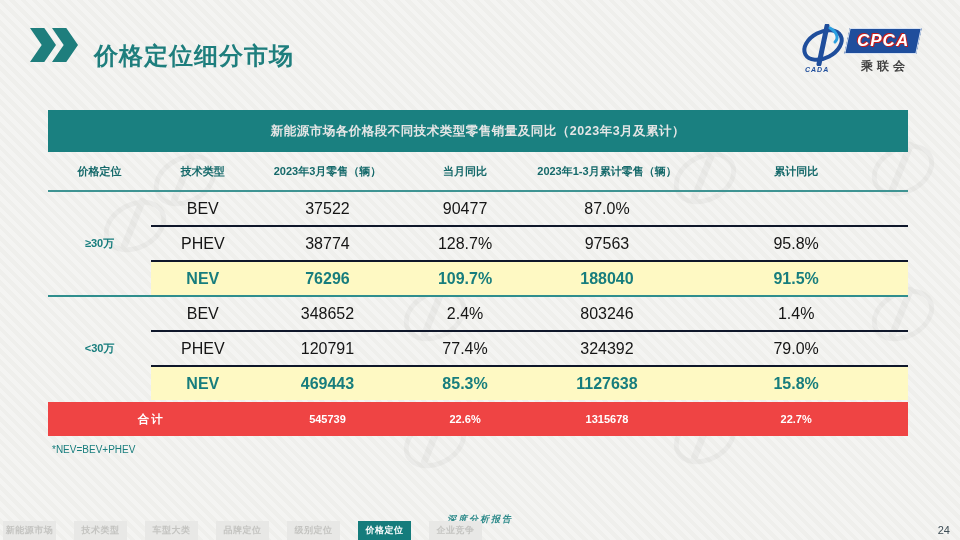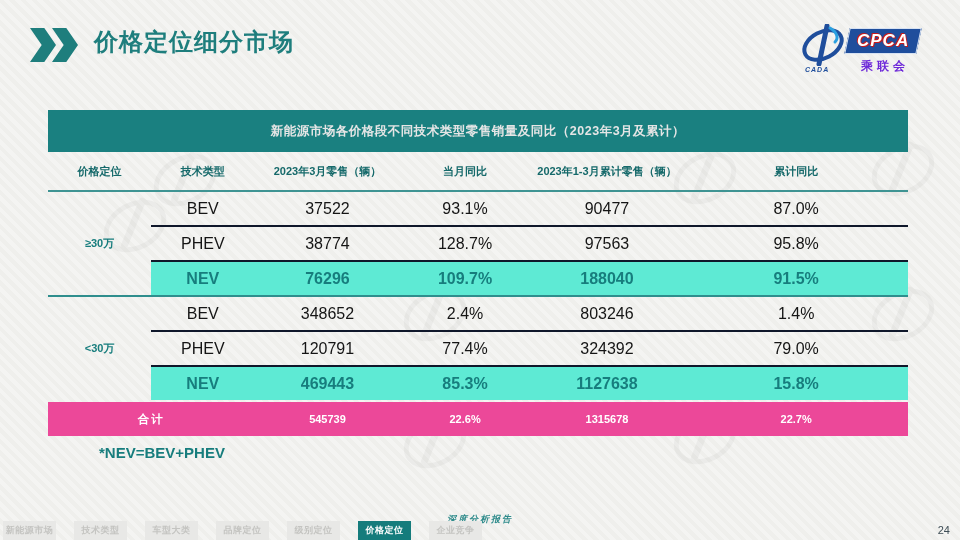--- a/index.html
+++ b/index.html
@@ -11,34 +11,34 @@
   }
   .slide{position:absolute;inset:0;}
 
   
   .hdr{position:absolute;top:24px;left:30px;right:30px;height:52px;}
   .chevrons{position:absolute;left:0;top:4px;width:52px;height:34px;}
   .chev{position:absolute;top:0;width:26px;height:34px;background:#1e7e7d;
         clip-path:polygon(0 0,55% 0,100% 50%,55% 100%,0 100%,45% 50%);}
   .chev.c1{left:0;}
   .chev.c2{left:22px;}
-  .page-title{position:absolute;left:64px;top:2px;font-size:24px;font-weight:800;
+  .page-title{position:absolute;left:64px;top:16px;font-size:24px;font-weight:800;
         color:#1e7e7d;letter-spacing:1px;margin:0;}
   
   .logo{position:absolute;right:8px;top:-6px;width:125px;height:62px;}
   .swirl{position:absolute;left:0;top:6px;width:52px;height:42px;}
   .cada{position:absolute;left:8px;top:48px;font-size:7px;font-weight:700;color:#1f4e9c;
         font-style:italic;letter-spacing:1px;}
   .cpca-box{position:absolute;left:50px;top:10px;width:72px;height:26px;background:#1f4e9c;
         transform:skewX(-12deg);display:flex;align-items:center;justify-content:center;
         box-shadow:0 0 0 1px #d7e2f2 inset;}
   .cpca-txt{transform:skewX(12deg);font-size:17px;font-weight:800;font-style:italic;
         color:#fff;letter-spacing:1px;text-shadow:0 0 1px #c81b1b,1px 1px 0 #c81b1b,-1px -1px 0 #c81b1b;}
   .org-cn{position:absolute;left:52px;top:40px;width:72px;text-align:center;
-        font-size:12px;font-weight:800;color:#6d28d9;letter-spacing:4px;}
+        font-size:12px;font-weight:800;color:#404040;letter-spacing:4px;}
 
   
   .wm{position:absolute;width:90px;height:60px;opacity:.08;pointer-events:none;}
   .wm::before{content:"";position:absolute;left:12px;top:6px;width:56px;height:38px;
         border:5px solid #8a8a8a;border-radius:50%;transform:rotate(-28deg);}
   .wm::after{content:"";position:absolute;left:40px;top:0;width:7px;height:54px;
         background:#8a8a8a;transform:rotate(22deg);border-radius:3px;}
 
   
   .tbl{position:absolute;left:48px;top:110px;width:860px;}
@@ -49,28 +49,28 @@
   .t-head .c{display:flex;align-items:center;justify-content:center;
         font-size:11px;font-weight:700;color:#15696a;}
   .group{display:flex;}
   .group.g1{border-bottom:2px solid #2f8e8d;}
   .g-label{width:12%;display:flex;align-items:center;justify-content:center;
         font-size:11px;font-weight:800;color:#177d7d;}
   .g-rows{width:88%;}
   .trow{display:grid;grid-template-columns:13.636% 19.318% 17.045% 20.455% 29.546%;height:33px;}
   .g-rows .trow + .trow{border-top:2px solid #0f172a;}
   .trow .c{display:flex;align-items:center;justify-content:center;font-size:16px;color:#151515;}
-  .trow.hl{background:#5eead4;}
+  .trow.hl{background:#fef9c3;}
   .trow.hl .c{color:#177d7d;font-weight:800;}
   .t-total{display:grid;grid-template-columns:24% 17% 15% 18% 26%;height:34px;
-        background:#ec4899;margin-top:2px;}
+        background:#ef4444;margin-top:2px;}
   .t-total .c{display:flex;align-items:center;justify-content:center;
         color:#fff;font-size:11px;font-weight:700;}
   .t-total .c.lab{font-weight:800;font-size:11.5px;letter-spacing:2px;}
-  .footnote{margin-top:8px;padding-left:4px;font-size:15px;font-weight:700;color:#177d7d;margin-left:47px;}
+  .footnote{margin-top:8px;padding-left:4px;font-size:10px;font-weight:400;color:#177d7d;}
 
   
   .f-rule{position:absolute;left:0;right:0;top:513px;height:12px;display:flex;align-items:center;flex-direction:column;}
   .f-rule .seg{flex:1;height:2px;
         background:linear-gradient(90deg,#b9d8d7 0%,#2f8e8d 12%,#2f8e8d 45%,#8fc3c2 62%,#b4d5d4 100%);}
   .f-rule .dash{width:26px;height:1px;background:#4f9b9a;margin:0 7px;}
   .f-rule .report{font-family:"DejaVu Serif","Liberation Serif",serif;font-style:italic;
         font-weight:700;font-size:9px;color:#2e8b8b;letter-spacing:2px;white-space:nowrap;}
   .f-rule .dash.end{margin-right:10px;}
   .tabs{position:absolute;left:3px;top:521px;display:flex;gap:18px;}
@@ -126,21 +126,20 @@
       <span class="c">2023年1-3月累计零售（辆）</span>
       <span class="c">累计同比</span>
     </div>
 
     <div class="group g1">
       <div class="g-label">≥30万</div>
       <div class="g-rows">
         <div class="trow">
           <span class="c">BEV</span>
           <span class="c">37522</span>
-          <span class="c">93.1%</span>
           <span class="c">90477</span>
           <span class="c">87.0%</span>
         </div>
         <div class="trow">
           <span class="c">PHEV</span>
           <span class="c">38774</span>
           <span class="c">128.7%</span>
           <span class="c">97563</span>
           <span class="c">95.8%</span>
         </div>

